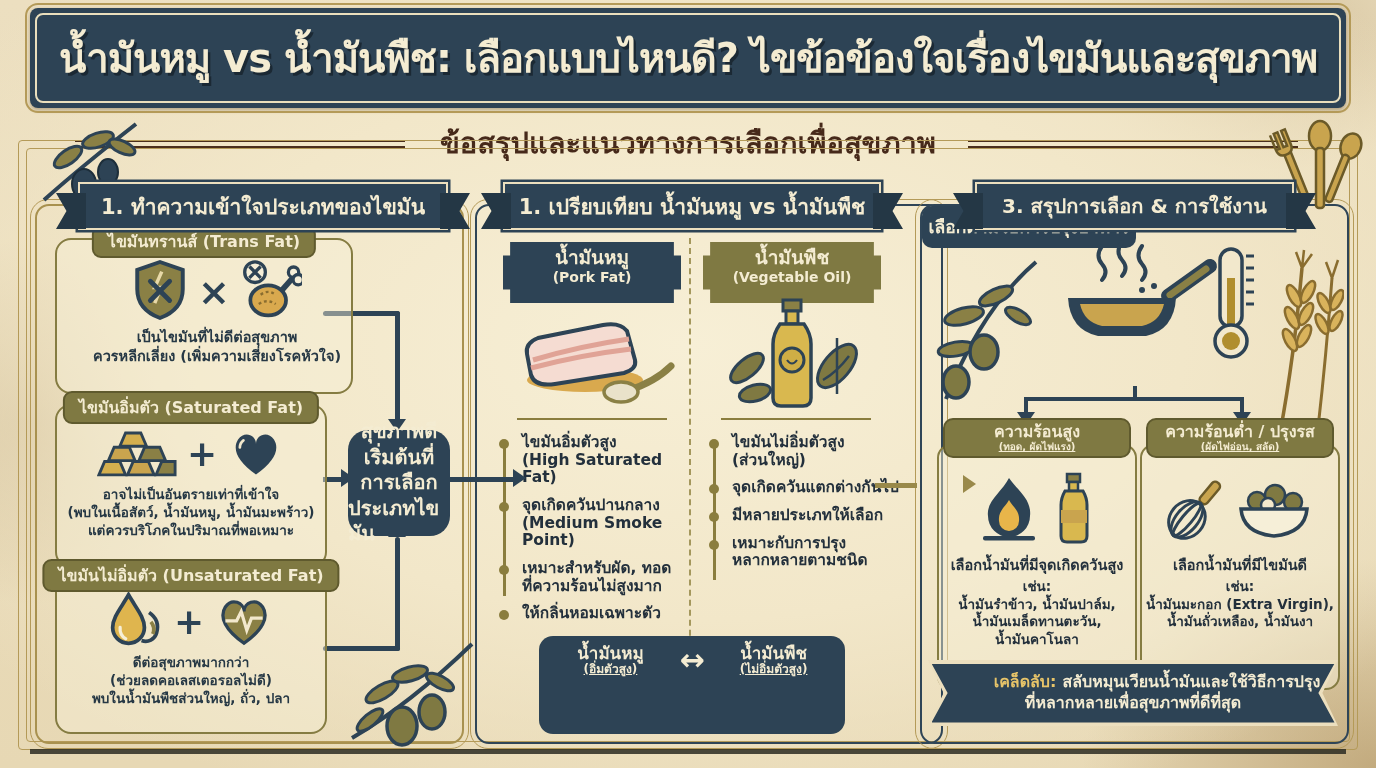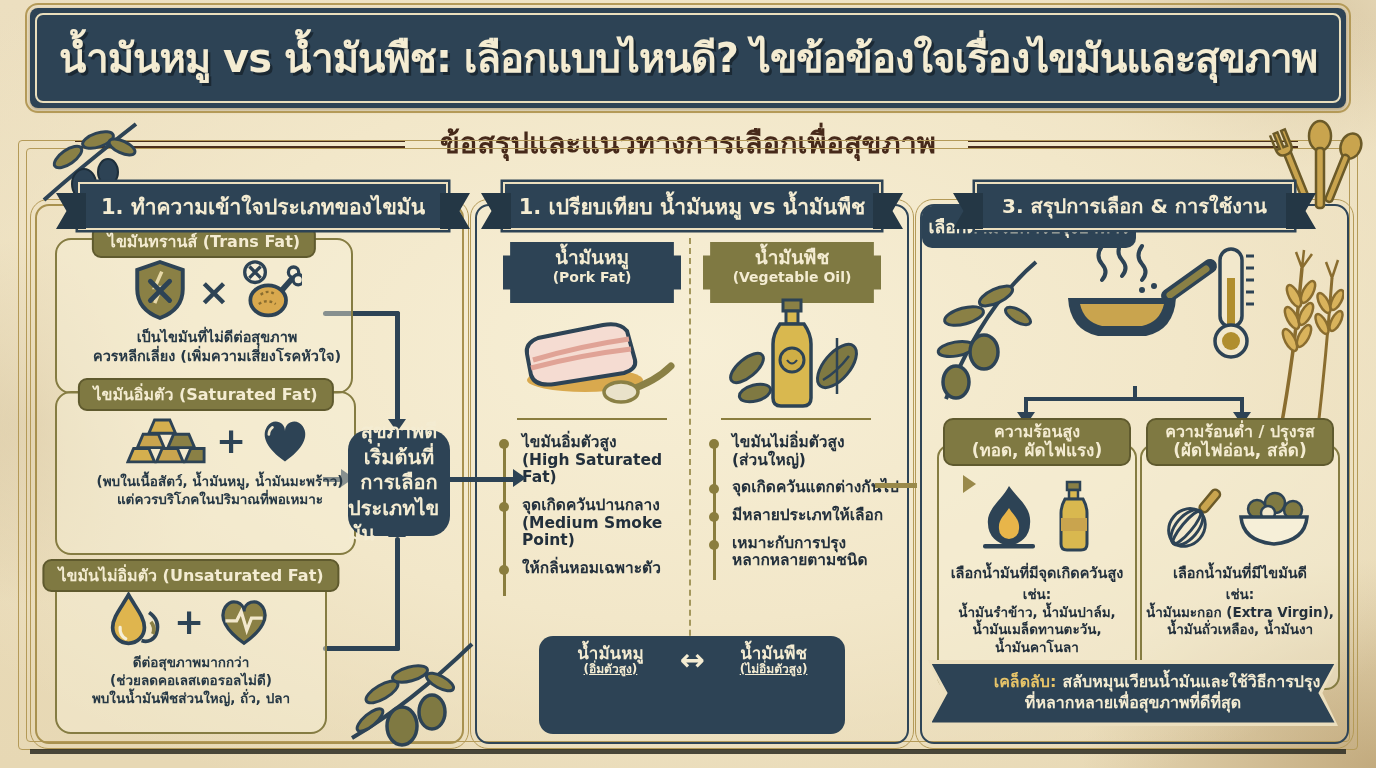--- a/index.html
+++ b/index.html
@@ -23,39 +23,39 @@
   .subtitle{left:408px;top:120px;width:560px;text-align:center;font-size:29px;color:#46291a;}
   .dbl{height:4px;border-top:2.5px solid #4a2e1c;border-bottom:2.5px solid #4a2e1c;}
   
   .frame{left:18px;top:140px;right:18px;bottom:18px;border:1.5px solid #b49a58;border-radius:4px;pointer-events:none;}
   .frame2{left:26px;top:148px;right:26px;bottom:26px;border:1px solid #b49a58;border-radius:4px;pointer-events:none;}
   .bottombar{left:30px;top:749px;width:1316px;height:4.5px;background:#2c2c22;opacity:.85;}
   
   .panel{border:2.5px solid #2f4557;border-radius:14px;}
   .panel::after{content:"";position:absolute;inset:-7px;border:1.5px solid #b49a58;border-radius:18px;pointer-events:none;}
   #panel1{left:35px;top:204px;width:425px;height:536px;border-color:#a8914f;}
-  #panel2{left:475px;top:204px;width:430px;height:536px;}
+  #panel2{left:475px;top:204px;width:430px;height:536px;padding-left:34px;}
   #panel3{left:920px;top:204px;width:425px;height:536px;}
   
   .ribbon{height:44px;background:#2d4355;border:2px solid #ecdfbe;box-shadow:0 0 0 2.5px #2d4355;
     display:flex;align-items:center;justify-content:center;color:#f4ecd2;z-index:6;}
   .ribbon span{white-space:nowrap;}
   .ribbon::before,.ribbon::after{content:"";position:absolute;top:9px;width:30px;height:36px;background:#243745;z-index:-1;}
   .ribbon::before{left:-24px;clip-path:polygon(0 0,100% 0,100% 100%,0 100%,35% 50%);}
   .ribbon::after{right:-24px;clip-path:polygon(0 0,100% 0,65% 50%,100% 100%,0 100%);}
   #rib1{left:78px;top:182px;width:366px;font-size:21px;}
   #rib2{left:503px;top:182px;width:374px;font-size:21px;}
   #rib3{left:975px;top:182px;width:315px;font-size:20px;}
   
   .card{background:rgba(247,239,214,.45);border:2.5px solid #857c42;border-radius:16px;z-index:4;
     text-align:center;}
   .pill{position:absolute;top:-15px;left:50%;transform:translateX(-50%);background:#7f7942;color:#f4ecd2;
     font-size:16px;padding:2px 14px;border-radius:9px;border:2px solid #5f5a2e;white-space:nowrap;z-index:5;}
   #cardA{left:55px;top:238px;width:268px;height:152px;padding-left:26px;}
-  #cardB{left:55px;top:391px;width:268px;height:160px;padding-left:29px;}
+  #cardB{left:55px;top:404px;width:268px;height:160px;}
   #cardC{left:55px;top:572px;width:268px;height:158px;}
   .icons-row{display:flex;align-items:center;justify-content:center;gap:10px;margin-top:20px;height:64px;}
   .glyph{font-size:30px;color:#2d4355;line-height:1;}
   .card .txt{font-size:14.5px;line-height:1.32;color:#263845;margin-top:4px;}
   
   .node{left:348px;top:430px;width:102px;height:106px;background:#2d4355;border-radius:20px;z-index:5;
     display:flex;flex-direction:column;align-items:center;justify-content:center;color:#f4ecd2;font-size:20px;line-height:1.28;}
   .seg{background:#2d4355;z-index:3;}
   .tri{width:0;height:0;z-index:3;}
   .tri.down{border-left:9.5px solid transparent;border-right:9.5px solid transparent;border-top:13px solid #2d4355;}
@@ -85,21 +85,21 @@
   .vnote{font-size:16.5px;margin-top:3px;}
   
   .method{left:108px;top:138px;width:214px;height:42px;background:#2d4355;border-radius:10px;color:#f4ecd2;
     display:flex;align-items:center;justify-content:center;font-size:17.5px;z-index:4;}
   .cseg{position:absolute;background:#2d4355;z-index:3;}
   .opt{position:absolute;width:200px;height:272px;z-index:4;text-align:center;}
   .opt-body{position:absolute;left:0;right:0;top:26px;bottom:0;border:2.5px solid #857c42;border-radius:14px;
     background:rgba(247,239,214,.45);}
   .opt-head{position:relative;z-index:2;margin:0 6px;background:#7f7942;border:2px solid #5f5a2e;border-radius:10px;
     color:#f4ecd2;padding:3px 2px;line-height:1.15;}
-  .opt-head .o1{font-size:16px;} .opt-head .o2{font-size:17px;}
+  .opt-head .o1{font-size:16px;} .opt-head .o2{font-size:10px;text-decoration:underline;}
   .opt-icons{position:relative;z-index:2;display:flex;align-items:center;justify-content:center;gap:14px;margin-top:14px;height:78px;}
   .opt-desc{position:relative;z-index:2;font-size:14.5px;color:#23303c;margin-top:6px;line-height:1.25;}
   .opt-ex{position:relative;z-index:2;font-size:13.5px;color:#23303c;line-height:1.3;margin-top:4px;}
   #optL{left:15px;top:212px;} #optR{left:218px;top:212px;}
   
   .tip{left:928px;top:660px;width:410px;height:66px;z-index:7;}
   .tip .shape{position:absolute;inset:0;background:#ecdfbe;
     clip-path:polygon(0 0,100% 0,96.2% 50%,100% 100%,0 100%,3.8% 50%);}
   .tip .shape2{position:absolute;inset:3.5px;background:#2d4355;
     clip-path:polygon(0 0,100% 0,96% 50%,100% 100%,0 100%,4% 50%);}
@@ -195,20 +195,21 @@
         <circle cx="73" cy="62" r="12" fill="#cfae45" stroke="#2d4355" stroke-width="3"></circle>
         <path d="M68 62 q5 7 10 0" stroke="#2d4355" stroke-width="2" fill="none"></path>
       </svg></span>
     <div class="abs hsep" style="left:40px;top:212px;width:150px;"></div>
     <div class="abs hsep" style="left:244px;top:212px;width:150px;"></div>
 
     <div class="blist" style="left:22px;top:228px;">
       <div class="tline" style="top:10px;height:152px;"></div>
       <div class="li"><span>ไขมันอิ่มตัวสูง</span><br><span class="sub">(High Saturated Fat)</span></div>
       <div class="li"><span>จุดเกิดควันปานกลาง</span><br><span class="sub">(Medium Smoke Point)</span></div>
+      <div class="li"><span>เหมาะสำหรับผัด, ทอด</span><br><span class="sub">ที่ความร้อนไม่สูงมาก</span></div>
       <div class="li"><span>ให้กลิ่นหอมเฉพาะตัว</span></div>
     </div>
     <div class="blist" style="left:232px;top:228px;">
       <div class="tline" style="top:10px;height:136px;"></div>
       <div class="li"><span>ไขมันไม่อิ่มตัวสูง</span><br><span class="sub">(ส่วนใหญ่)</span></div>
       <div class="li"><span>จุดเกิดควันแตกต่างกันไป</span></div>
       <div class="li"><span>มีหลายประเภทให้เลือก</span></div>
       <div class="li"><span>เหมาะกับการปรุง</span><br><span class="sub">หลากหลายตามชนิด</span></div>
     </div>
 
@@ -404,20 +405,21 @@
           </g>
           </svg></span>
       <span class="glyph" style="font-size:36px;">+</span>
       <span>
         <svg width="58" height="52" viewBox="0 0 64 58">
           <path d="M32 54 C12 40 5 26 12 15 C19 5 32 10 32 20 C32 10 45 5 52 15 C59 26 52 40 32 54 Z" fill="#2d4355"></path>
           <path d="M18 16 q-4 3 -4 8" stroke="#f2e8cc" stroke-width="3" fill="none" stroke-linecap="round"></path>
         </svg></span>
     </div>
     <div class="txt" style="font-size:13.5px;">
+      <div>อาจไม่เป็นอันตรายเท่าที่เข้าใจ</div>
       <div>(พบในเนื้อสัตว์, น้ำมันหมู, น้ำมันมะพร้าว)</div>
       <div>แต่ควรบริโภคในปริมาณที่พอเหมาะ</div>
     </div>
   </div>
 
   <div id="cardC" class="abs card">
     <div class="pill">ไขมันไม่อิ่มตัว (Unsaturated Fat)</div>
     <div class="icons-row" style="height:56px;">
       <span>
         <svg width="56" height="56" viewBox="0 0 60 60">

